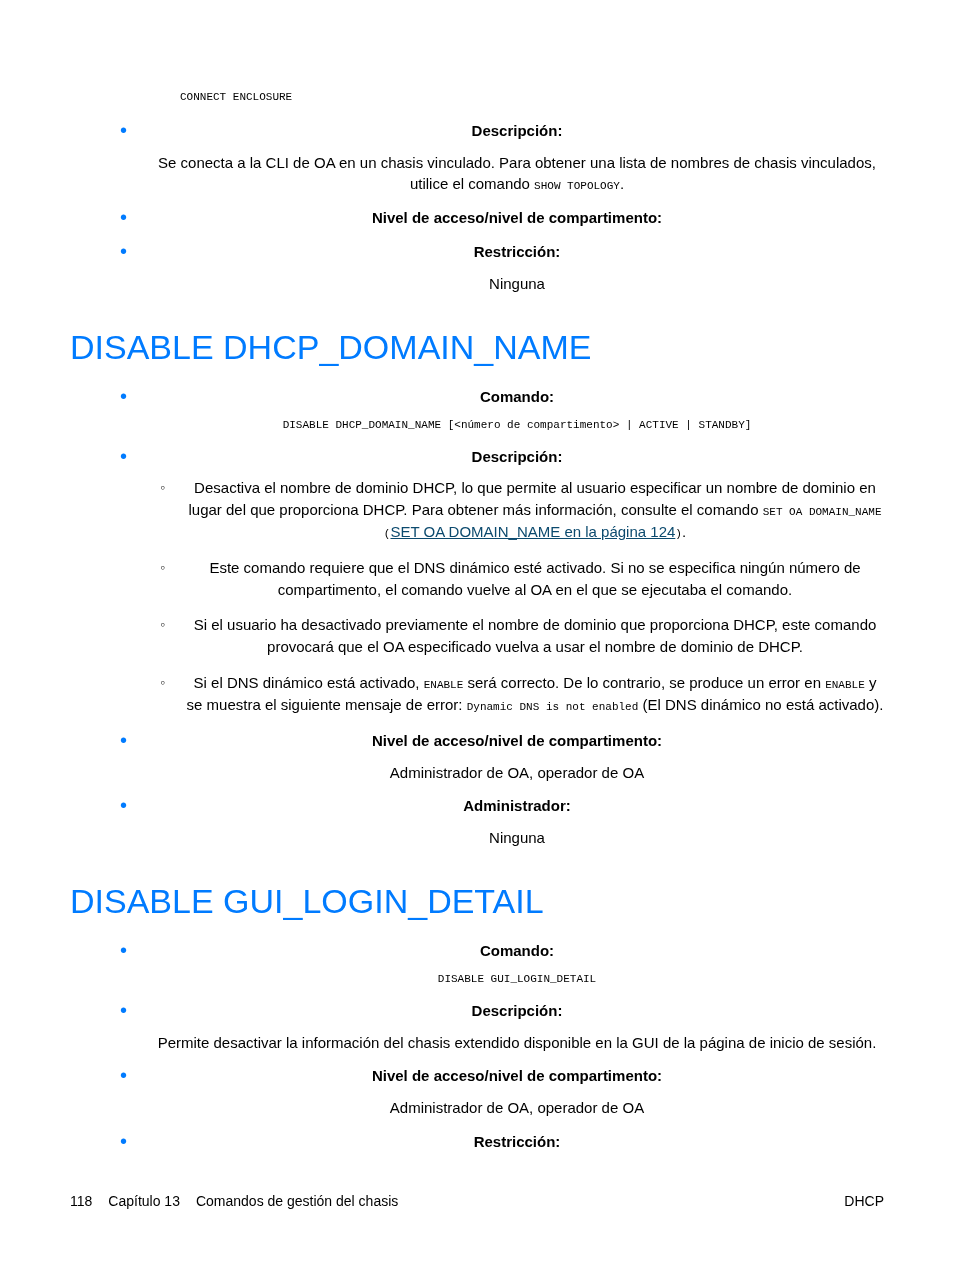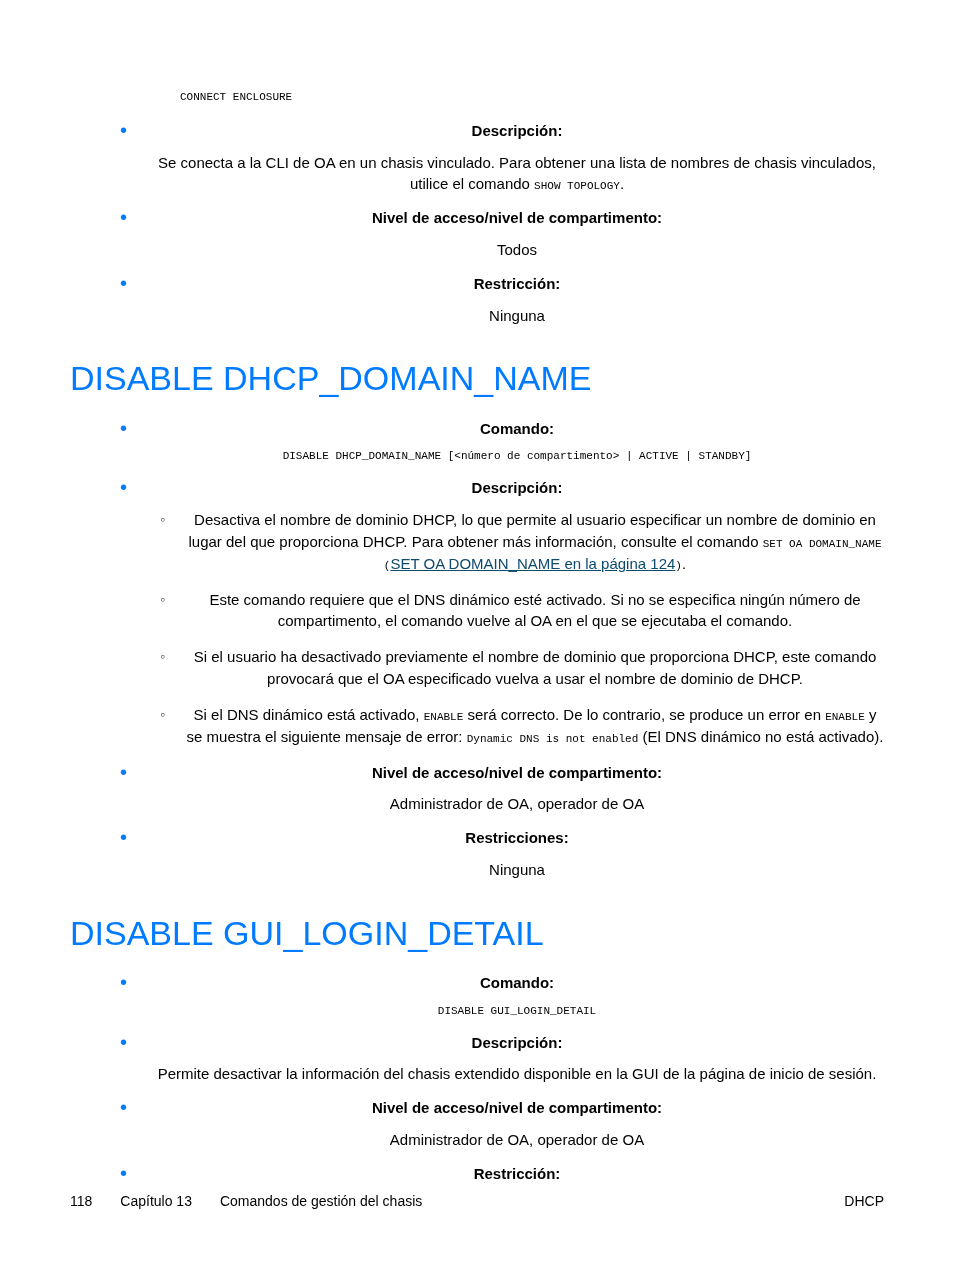--- a/index.html
+++ b/index.html
@@ -70,38 +70,37 @@
   }
   .footer {
     position: absolute;
     bottom: 60px;
     left: 70px;
     right: 70px;
     font-size: 14px;
     display: flex;
     justify-content: space-between;
   }
-  .footer .left { display: flex; gap: 28px; }
+  .footer .left { display: flex; gap: 16px; }
   .indent-code { padding-left: 110px; margin-bottom: 14px; }
 </style>
 </head>
 <body>
 
 <div class="indent-code mono">CONNECT ENCLOSURE</div>
 
 <ul class="main">
   <li>
     <div class="label">Descripción:</div>
     <div class="body">
       <span>Se conecta a la CLI de OA en un chasis vinculado. Para obtener una lista de nombres de chasis vinculados, utilice el comando </span><span class="mono">SHOW TOPOLOGY</span><span>.</span>
     </div>
   </li>
   <li>
     <div class="label">Nivel de acceso/nivel de compartimento:</div>
-    <div class="body">Todos</div>
   </li>
   <li>
     <div class="label">Restricción:</div>
     <div class="body">Ninguna</div>
   </li>
 </ul>
 
 <h2>DISABLE DHCP_DOMAIN_NAME</h2>
 <ul class="main">
   <li>
@@ -119,21 +118,21 @@
       <li>
         <span>Si el DNS dinámico está activado, </span><span class="mono">ENABLE</span><span> será correcto. De lo contrario, se produce un error en </span><span class="mono">ENABLE</span><span> y se muestra el siguiente mensaje de error: </span><span class="mono">Dynamic DNS is not enabled</span><span> (El DNS dinámico no está activado).</span>
       </li>
     </ul>
   </li>
   <li>
     <div class="label">Nivel de acceso/nivel de compartimento:</div>
     <div class="body">Administrador de OA, operador de OA</div>
   </li>
   <li>
-    <div class="label">Restricciones:</div>
+    <div class="label">Administrador:</div>
     <div class="body">Ninguna</div>
   </li>
 </ul>
 
 <h2>DISABLE GUI_LOGIN_DETAIL</h2>
 <ul class="main">
   <li>
     <div class="label">Comando:</div>
     <div class="body mono">DISABLE GUI_LOGIN_DETAIL</div>
   </li>

